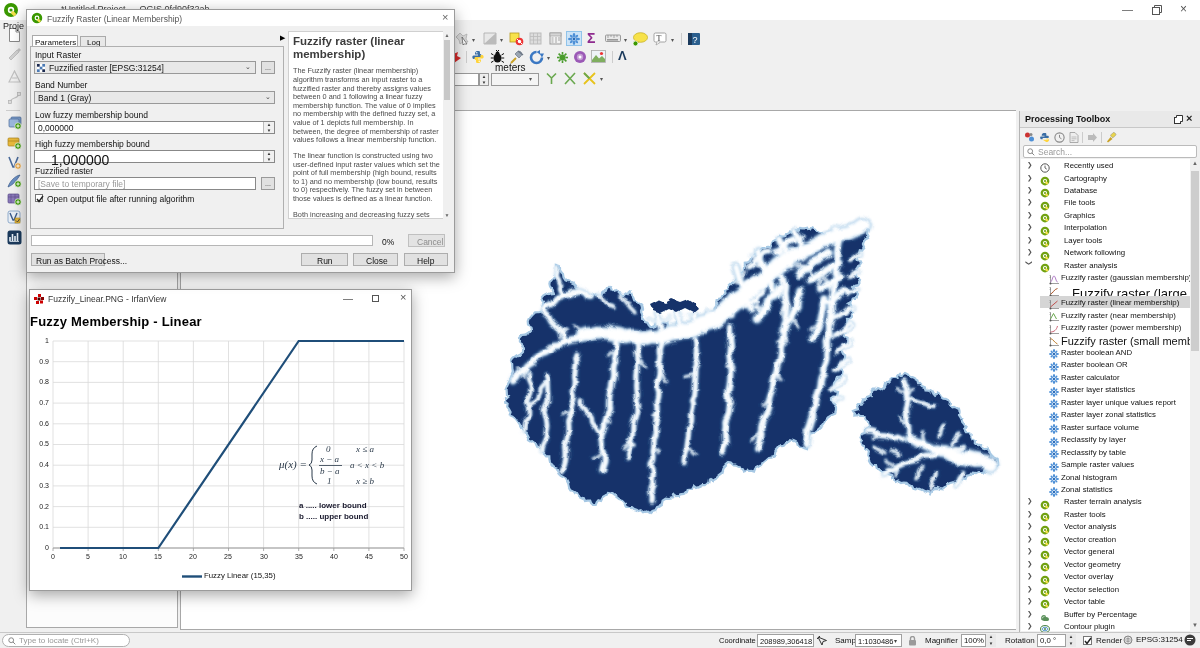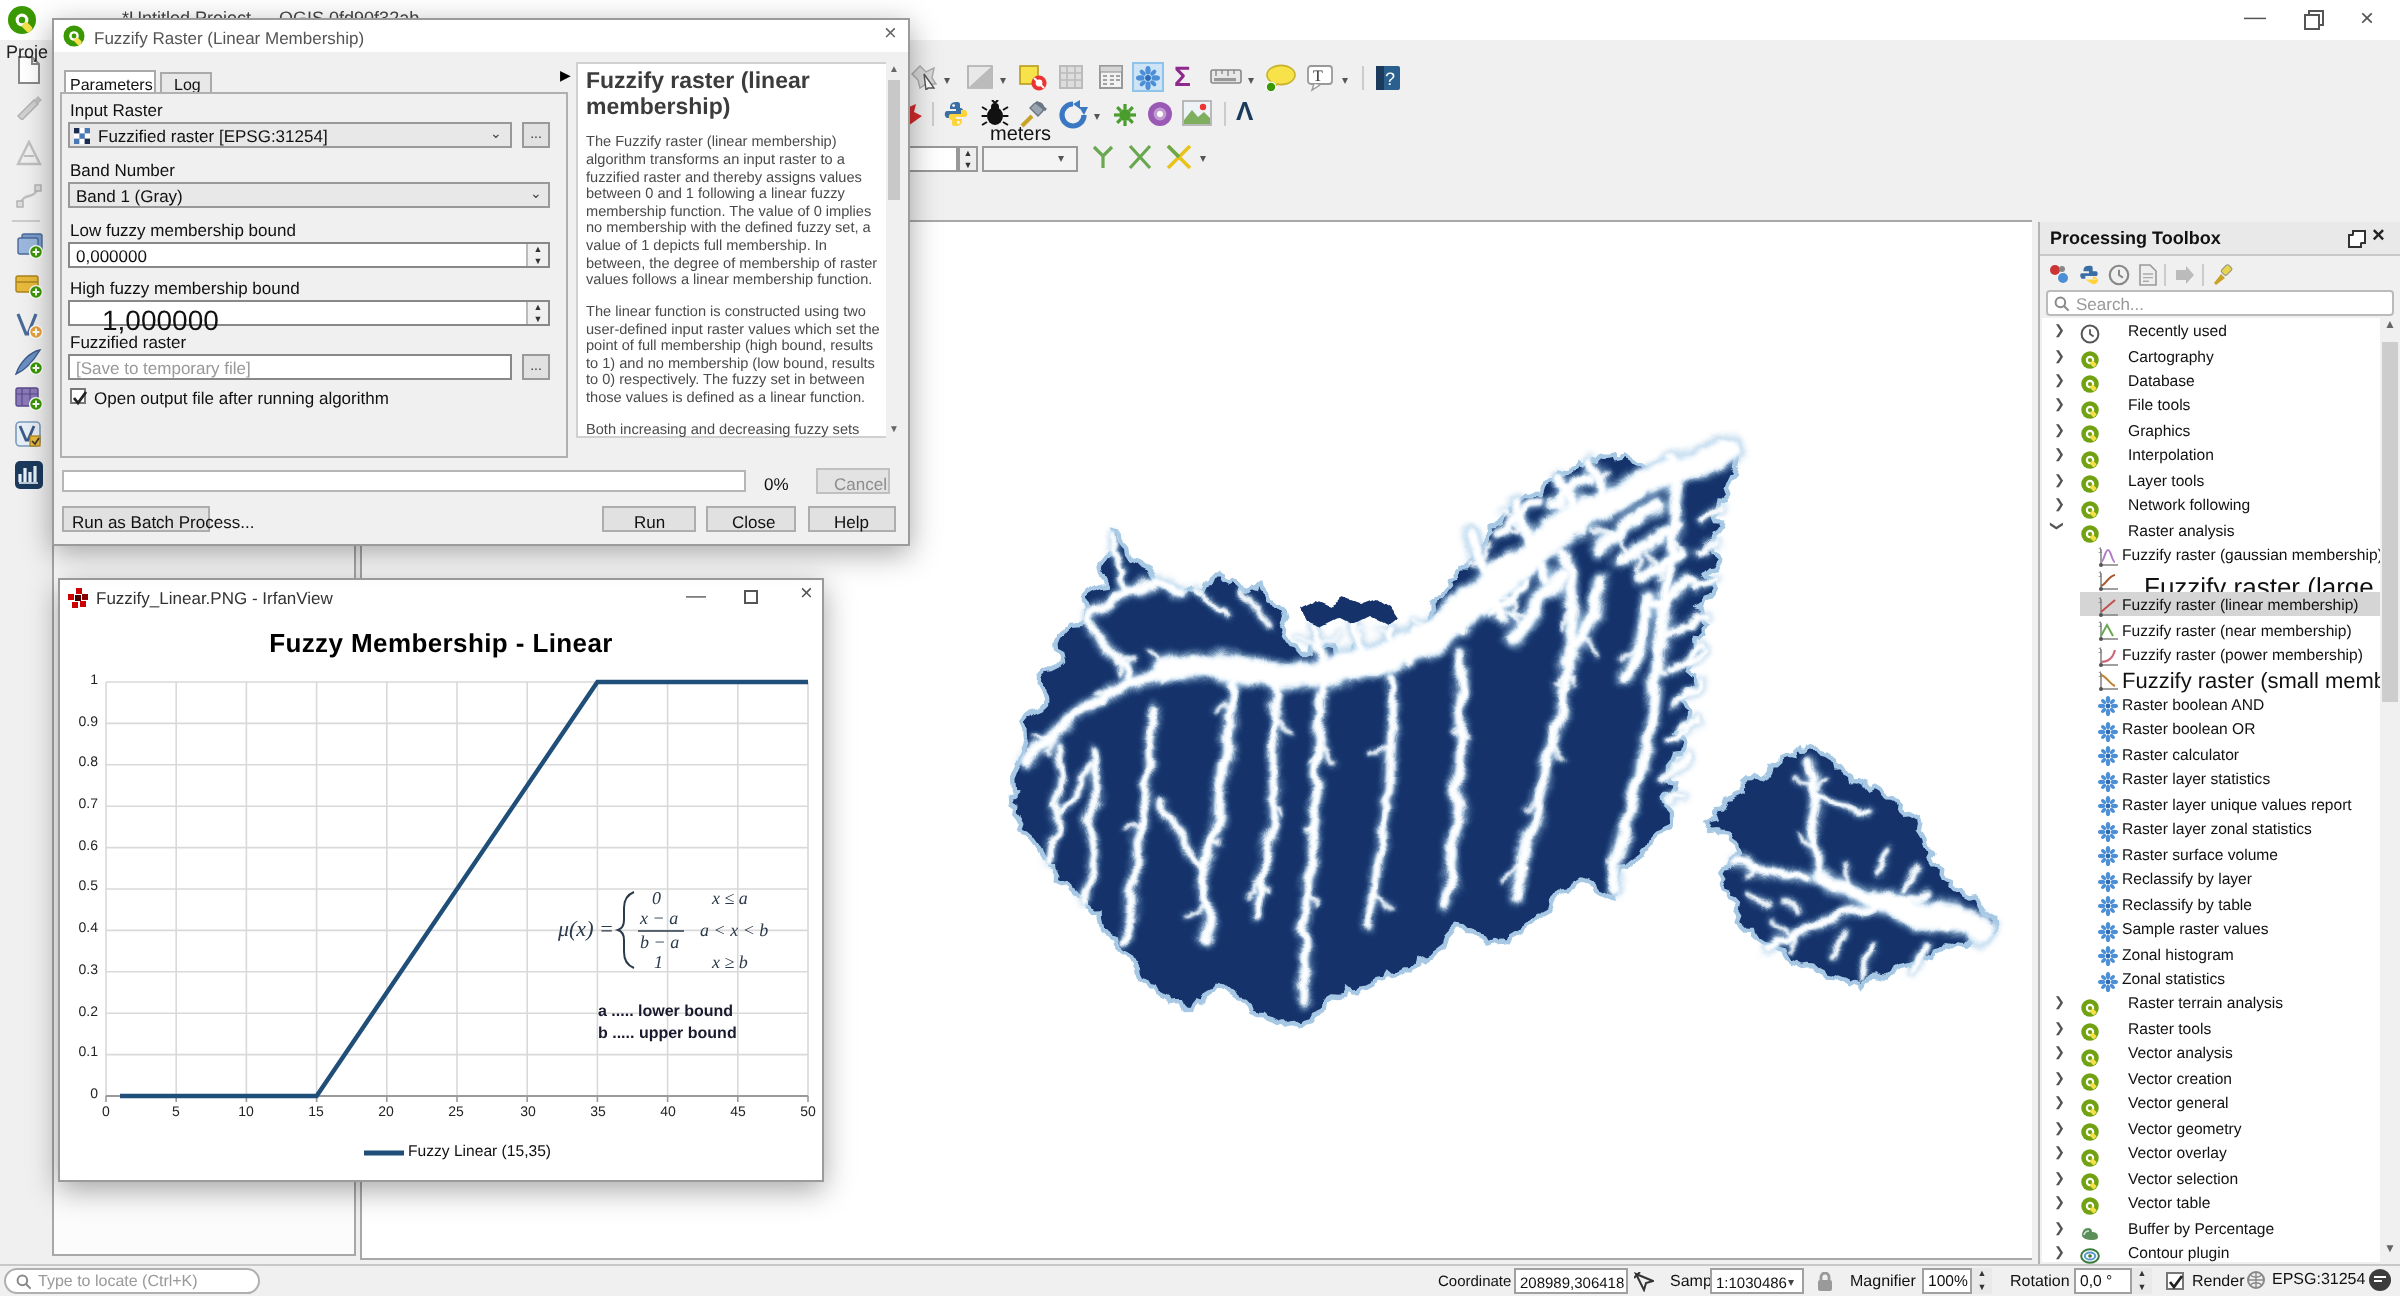--- a/index.html
+++ b/index.html
@@ -1304,21 +1304,21 @@
       <line x1="128.3" y1="258.0" x2="128.3" y2="261.0" stroke="#9a9a9a" stroke-width="0.8"></line>
       <line x1="163.4" y1="258.0" x2="163.4" y2="261.0" stroke="#9a9a9a" stroke-width="0.8"></line>
       <line x1="198.5" y1="258.0" x2="198.5" y2="261.0" stroke="#9a9a9a" stroke-width="0.8"></line>
       <line x1="233.6" y1="258.0" x2="233.6" y2="261.0" stroke="#9a9a9a" stroke-width="0.8"></line>
       <line x1="268.7" y1="258.0" x2="268.7" y2="261.0" stroke="#9a9a9a" stroke-width="0.8"></line>
       <line x1="303.8" y1="258.0" x2="303.8" y2="261.0" stroke="#9a9a9a" stroke-width="0.8"></line>
       <line x1="338.9" y1="258.0" x2="338.9" y2="261.0" stroke="#9a9a9a" stroke-width="0.8"></line>
       <line x1="374.0" y1="258.0" x2="374.0" y2="261.0" stroke="#9a9a9a" stroke-width="0.8"></line>
       <path d="M30.02,258 L128.3,258 L268.7,51 L374.0,51" fill="none" stroke="#1f4e79" stroke-width="2.2"></path>
     </svg>
-    <div class="tx" style="left:0;top:24px;width:381px;text-align:center;font-size:13px;font-weight:bold;color:#000;letter-spacing:0.2px">Fuzzy Membership - Linear</div>
+    <div class="tx" style="left:0;top:24px;width:381px;font-size:13px;font-weight:bold;color:#000;letter-spacing:0.2px">Fuzzy Membership - Linear</div>
     <div class="tx" style="left:0px;top:254px;width:19px;text-align:right;font-size:7px;color:#222">0</div>
     <div class="tx" style="left:0px;top:233px;width:19px;text-align:right;font-size:7px;color:#222">0.1</div>
     <div class="tx" style="left:0px;top:213px;width:19px;text-align:right;font-size:7px;color:#222">0.2</div>
     <div class="tx" style="left:0px;top:192px;width:19px;text-align:right;font-size:7px;color:#222">0.3</div>
     <div class="tx" style="left:0px;top:171px;width:19px;text-align:right;font-size:7px;color:#222">0.4</div>
     <div class="tx" style="left:0px;top:150px;width:19px;text-align:right;font-size:7px;color:#222">0.5</div>
     <div class="tx" style="left:0px;top:130px;width:19px;text-align:right;font-size:7px;color:#222">0.6</div>
     <div class="tx" style="left:0px;top:109px;width:19px;text-align:right;font-size:7px;color:#222">0.7</div>
     <div class="tx" style="left:0px;top:88px;width:19px;text-align:right;font-size:7px;color:#222">0.8</div>
     <div class="tx" style="left:0px;top:68px;width:19px;text-align:right;font-size:7px;color:#222">0.9</div>

